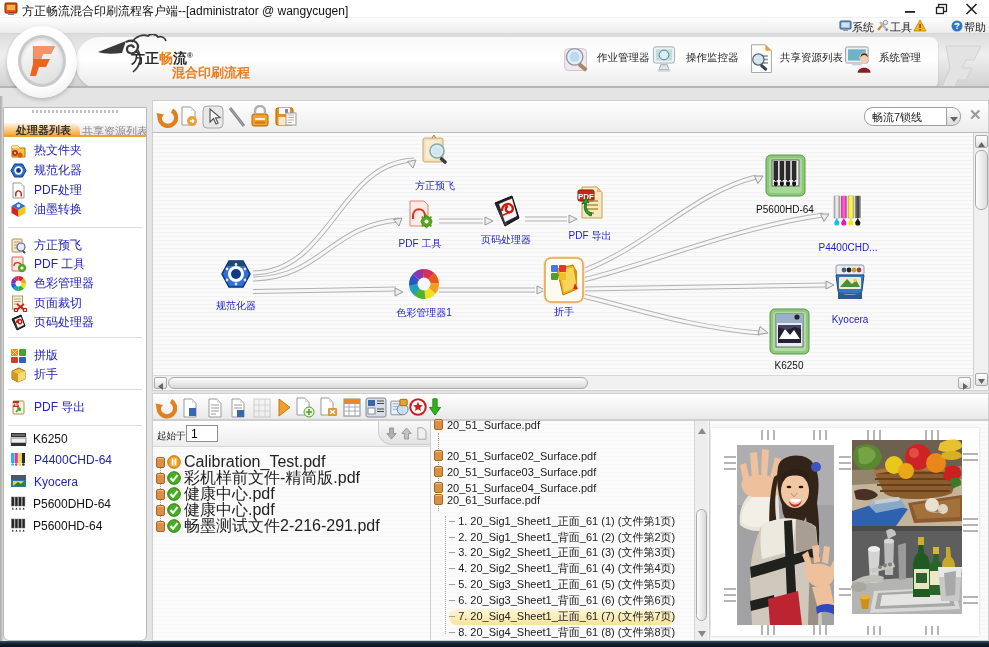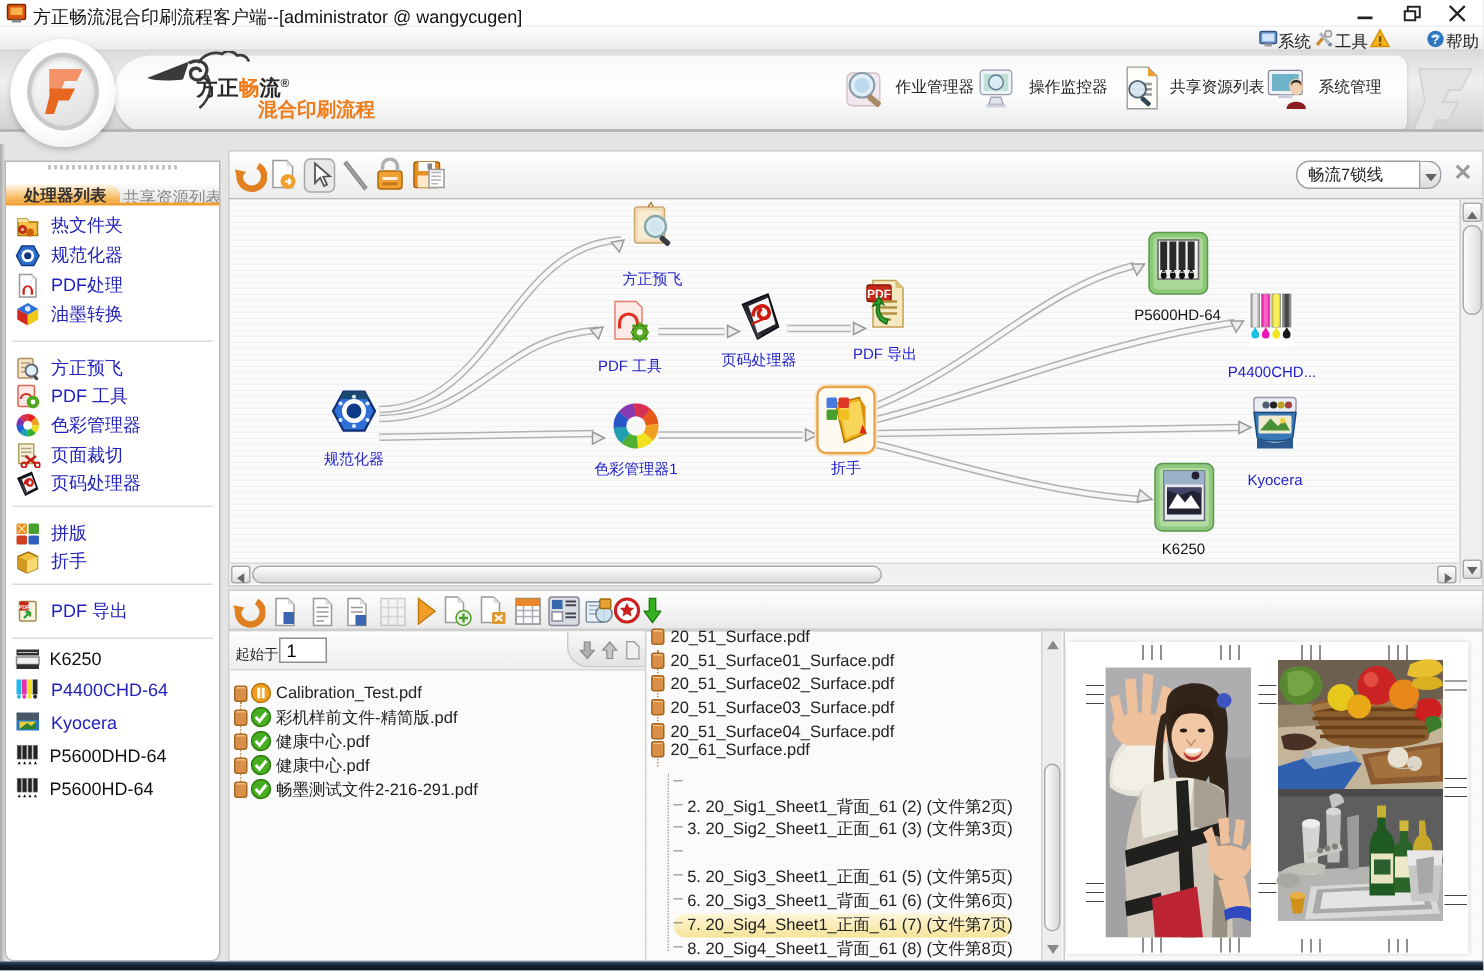--- a/index.html
+++ b/index.html
@@ -31,21 +31,21 @@
 #canvas { left:152px; top:133px; width:837px; height:258px; background:repeating-linear-gradient(#fafafa 0 3px,#f2f2f4 3px 4px); border:1px solid #cfcfcf; border-top:none; }
 
 #btoolbar { left:152px; top:393px; width:837px; height:27px; background:linear-gradient(#ffffff,#e9e9e9); border:1px solid #cfcfcf; }
 #bleft   { left:152px; top:420px; width:279px; height:221px; background:repeating-linear-gradient(#fbfbfb 0px,#fbfbfb 3px,#f3f3f3 4px); border:1px solid #cfcfcf; }
 #bmid    { left:431px; top:420px; width:279px; height:221px; background:repeating-linear-gradient(#fbfbfb 0px,#fbfbfb 3px,#f3f3f3 4px); border:1px solid #cfcfcf; border-left:none; }
 #bprev   { left:710px; top:420px; width:279px; height:221px; background:repeating-linear-gradient(#fbfbfb 0px,#fbfbfb 3px,#f3f3f3 4px); border:1px solid #cfcfcf; border-left:none; }
 #statusline { left:0; top:641px; width:989px; height:6px; background:linear-gradient(#34506e,#122230 45%,#0a141e); }
 .tree-row { left:3px; height:16px; display:flex; align-items:center; white-space:nowrap; }
 .tbox { width:9px; height:11px; background:#d89048; border:1px solid #a86820; border-radius:2px; margin-right:2px; flex:0 0 auto; box-shadow:inset 0 1px 0 #f0c088; }
 .ticon { margin-right:3px; flex:0 0 auto; }
-.ttxt { font-size:11px; color:#222; }
+.ttxt { font-size:16px; color:#222; }
 .mrow { left:3px; height:16px; display:flex; white-space:nowrap; }
 .mbox { width:9px; height:11px; background:#d89048; border:1px solid #a86820; border-radius:2px; margin-right:4px; flex:0 0 auto; box-shadow:inset 0 1px 0 #f0c088; }
 .mdash { color:#888; font-size:11px; margin-right:3px; }
 .mtxt { font-size:11px; color:#222; }
 </style>
 </head>
 <body>
 <div id="titlebar" class="abs"></div>
 <svg class="abs" style="left:4px;top:2px" width="14" height="14" viewBox="0 0 14 14">
     <rect x="1" y="1" width="12" height="10" rx="1" fill="#e05510" stroke="#7a2c00"></rect>
@@ -725,53 +725,51 @@
       <span class="ttxt">畅墨测试文件2-216-291.pdf</span>
     </div>
 </div>
 <div id="bmid" class="abs">
   <div class="abs" style="left:7px;top:12px;width:1px;height:78px;border-left:1px dotted #b89060;"></div>
   <div class="abs" style="left:14px;top:95px;width:1px;height:118px;border-left:1px dotted #a8a8a8;"></div>
   <div class="mrow abs" style="top:-2px">
       <span class="mbox"></span>
       <span class="mtxt">20_51_Surface.pdf</span>
     </div>
-  <div class="mrow abs" style="top:14px">
-      <span class="mbox"></span>
-      <span class="mtxt">20_51_Surface01_Surface.pdf</span>
-    </div>
   <div class="mrow abs" style="top:29px">
       <span class="mbox"></span>
       <span class="mtxt">20_51_Surface02_Surface.pdf</span>
     </div>
   <div class="mrow abs" style="top:45px">
       <span class="mbox"></span>
       <span class="mtxt">20_51_Surface03_Surface.pdf</span>
     </div>
   <div class="mrow abs" style="top:61px">
       <span class="mbox"></span>
       <span class="mtxt">20_51_Surface04_Surface.pdf</span>
     </div>
   <div class="mrow abs" style="top:73px">
       <span class="mbox"></span>
       <span class="mtxt">20_61_Surface.pdf</span>
     </div>
   <div class="mrow abs" style="top:93px;left:18px">
       <span class="mdash">–</span>
+      <span class="mtxt">1. 20_Sig1_Sheet1_正面_61 (1) (文件第1页)</span>
     </div>
   <div class="mrow abs" style="top:109px;left:18px">
       <span class="mdash">–</span>
       <span class="mtxt">2. 20_Sig1_Sheet1_背面_61 (2) (文件第2页)</span>
     </div>
   <div class="mrow abs" style="top:124px;left:18px">
       <span class="mdash">–</span>
       <span class="mtxt">3. 20_Sig2_Sheet1_正面_61 (3) (文件第3页)</span>
     </div>
   <div class="mrow abs" style="top:140px;left:18px">
       <span class="mdash">–</span>
+      <span class="mtxt">4. 20_Sig2_Sheet1_背面_61 (4) (文件第4页)</span>
     </div>
   <div class="mrow abs" style="top:156px;left:18px">
       <span class="mdash">–</span>
       <span class="mtxt">5. 20_Sig3_Sheet1_正面_61 (5) (文件第5页)</span>
     </div>
   <div class="mrow abs" style="top:172px;left:18px">
       <span class="mdash">–</span>
       <span class="mtxt">6. 20_Sig3_Sheet1_背面_61 (6) (文件第6页)</span>
     </div>
   <div class="mrow abs" style="top:188px;left:18px;background:linear-gradient(#fdf6d8,#f6e49a);border-radius:8px;">

